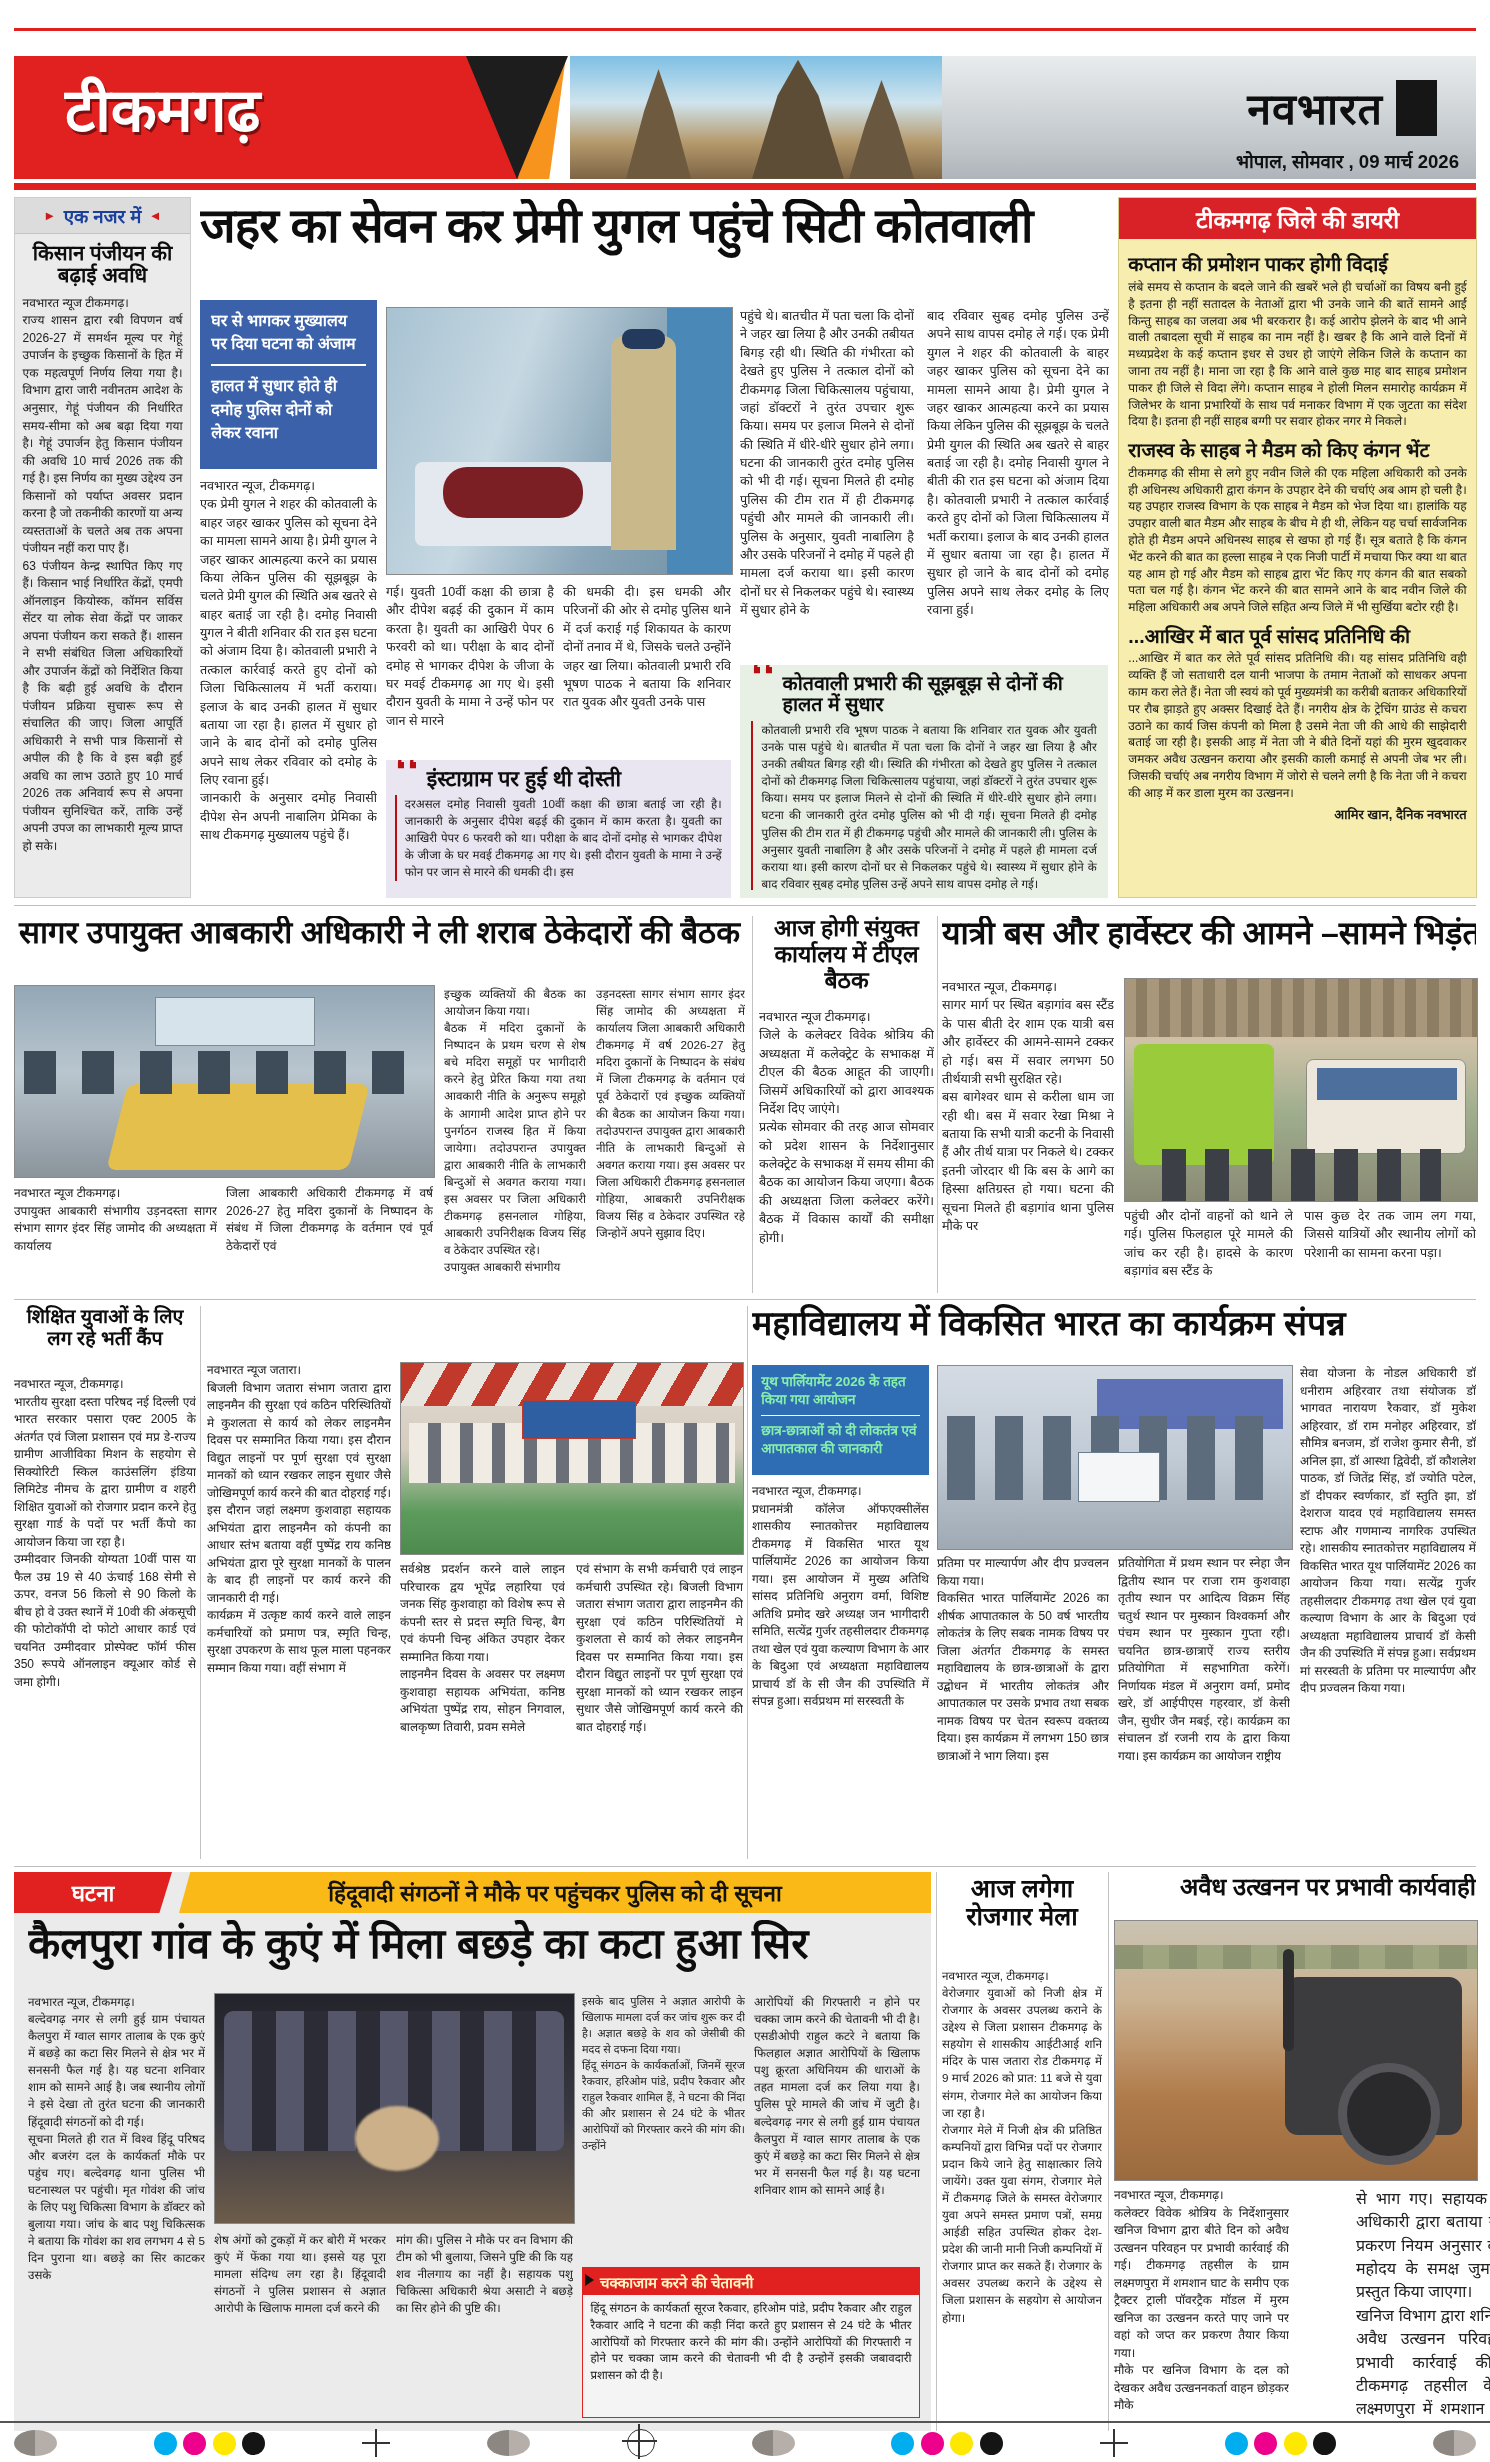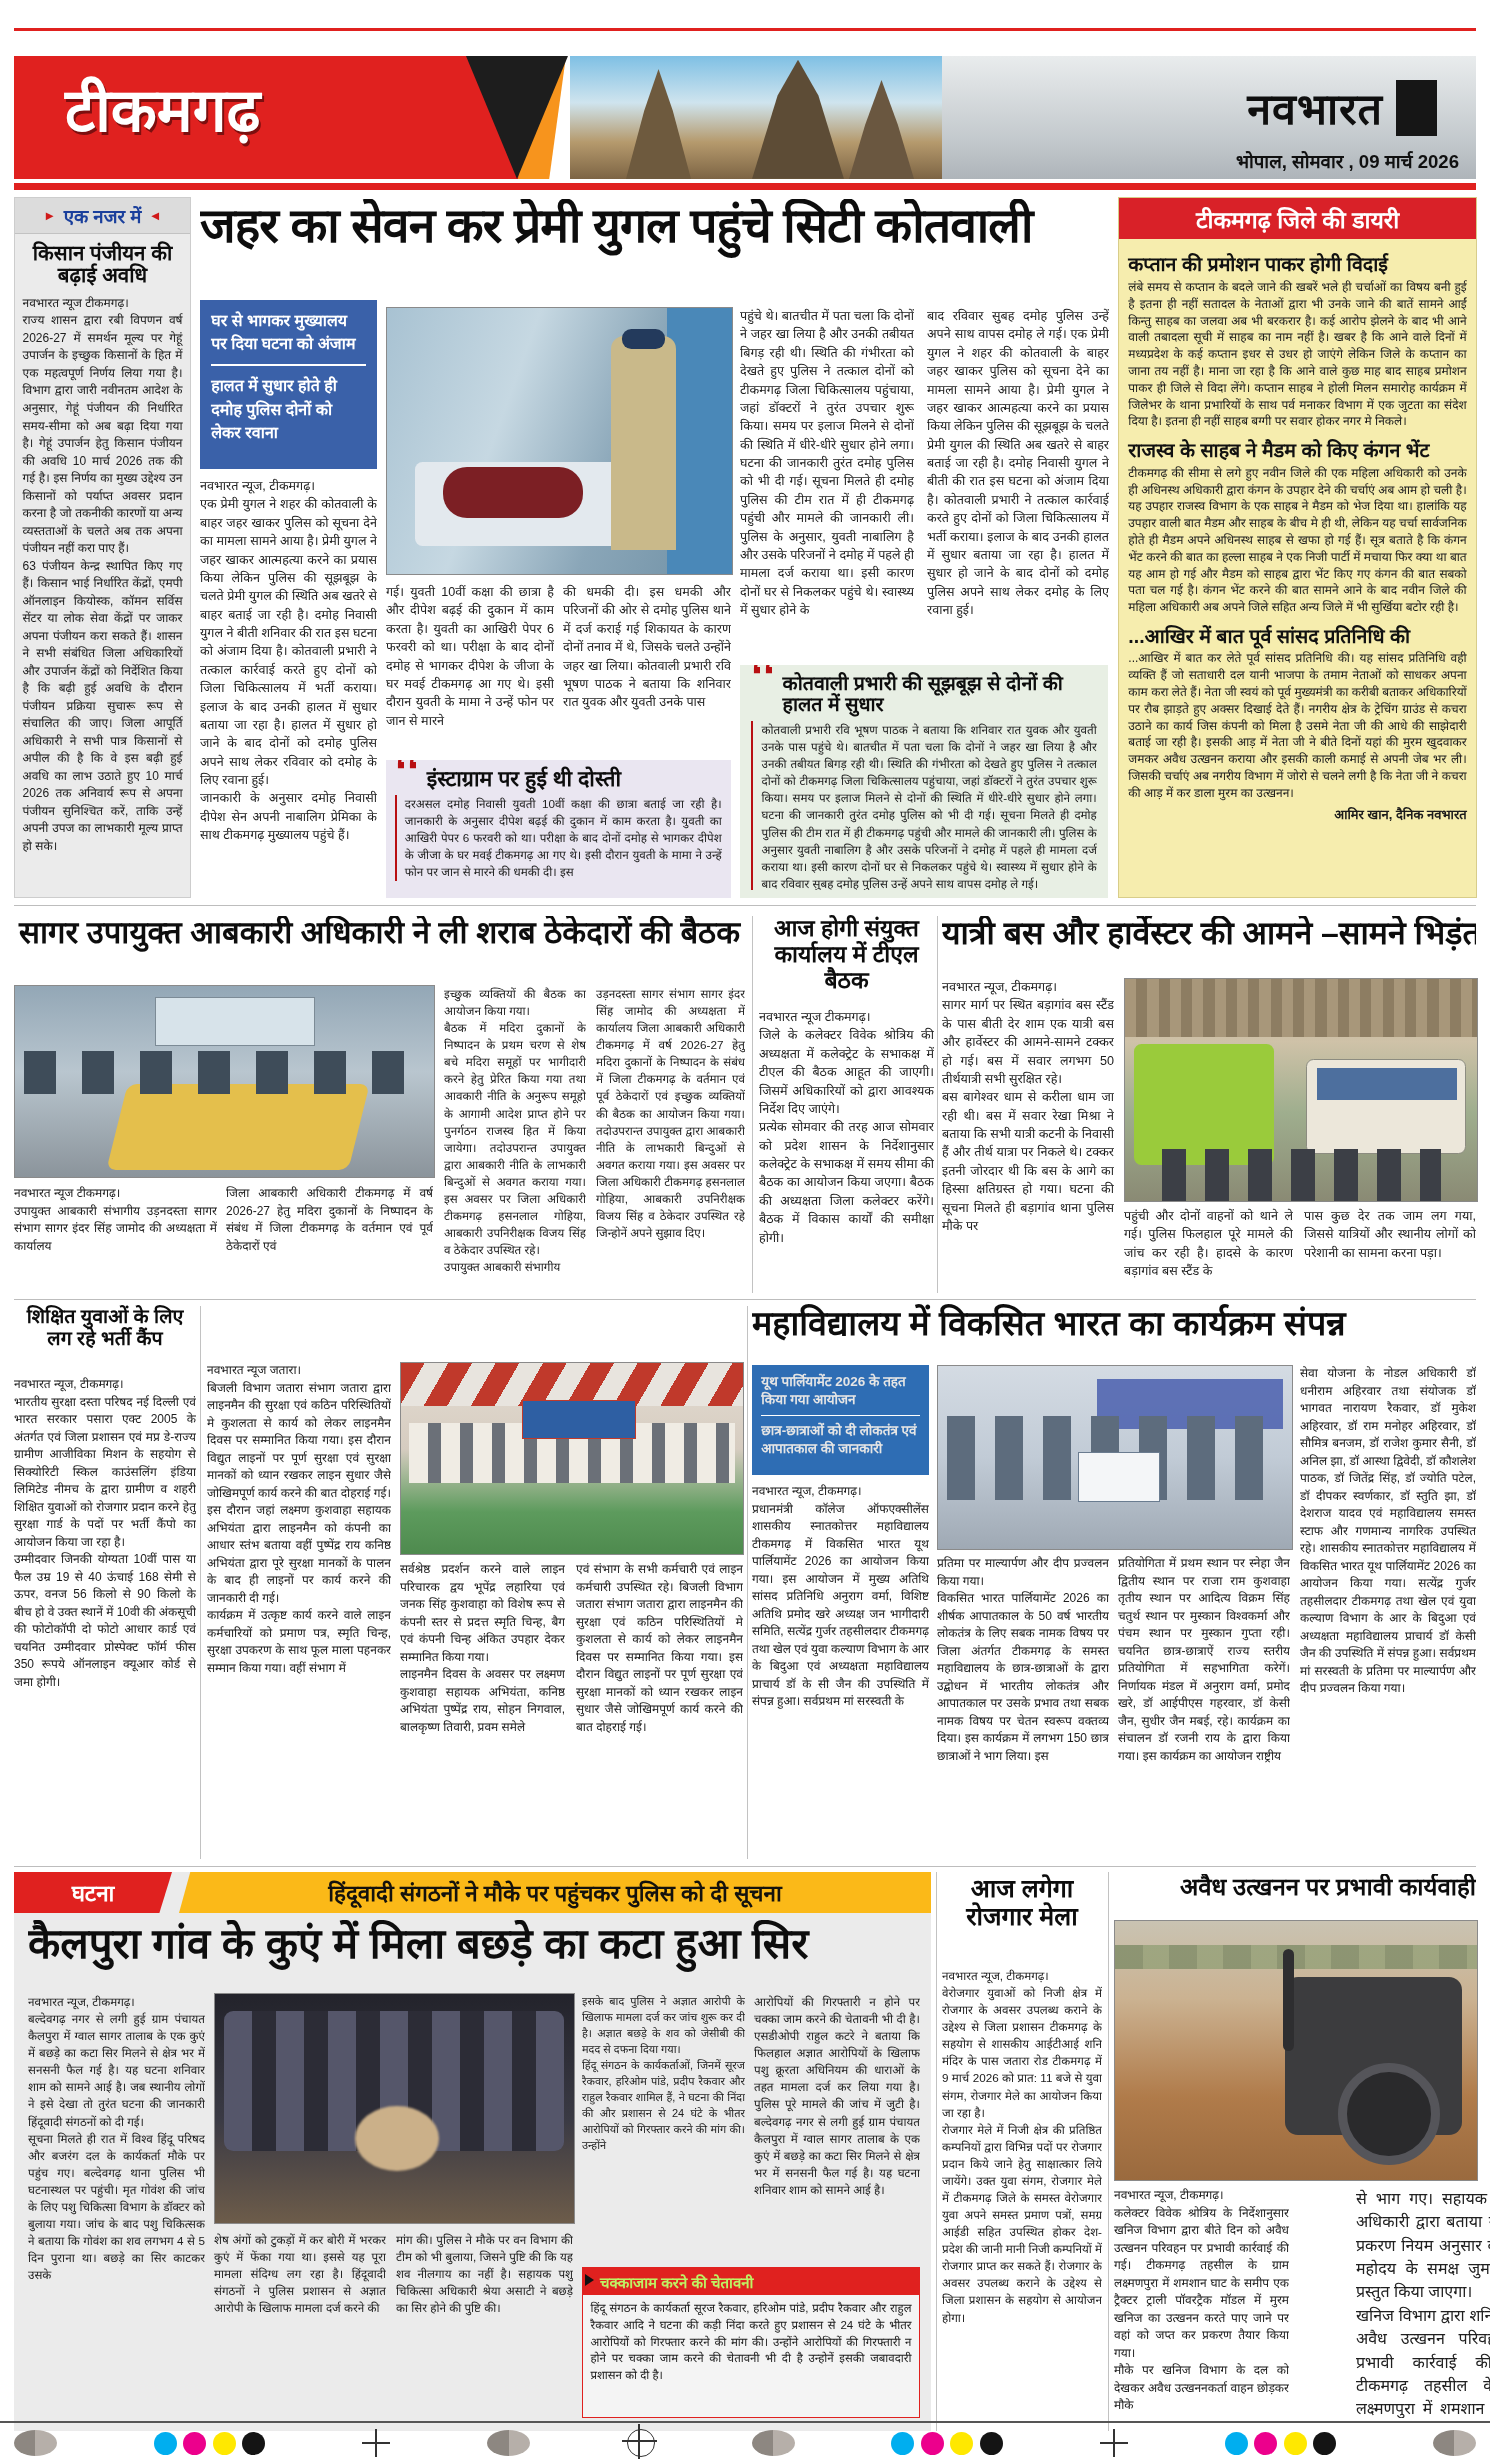--- a/index.html
+++ b/index.html
@@ -18,21 +18,21 @@
   .dot{width:23px;height:23px;border-radius:50%;}
   .cross{position:relative;width:28px;height:28px;}
   .cross .ch{position:absolute;left:0;top:13px;width:28px;height:1.9px;background:#333;}
   .cross .cv{position:absolute;left:13px;top:0;width:1.9px;height:28px;background:#333;}
   .ccross{position:relative;width:28px;height:28px;border:1.9px solid #333;border-radius:50%;box-sizing:border-box;}
   .ccross .ch{position:absolute;left:-5.6px;top:10.2px;width:35px;height:1.9px;background:#333;}
   .ccross .cv{position:absolute;left:10.2px;top:-5.6px;width:1.9px;height:35px;background:#333;}
   .footer-marks{position:absolute;left:14px;top:2429px;width:1462px;display:flex;justify-content:space-between;align-items:center;}
   .diary-h{font-size:19.6px;font-weight:800;color:#111;margin:5.6px 0 1.9px 0;}
   .diary-b{font-size:12px;line-height:1.4;text-align:justify;white-space:pre-line;}
-  .wtitle{background:#e0211f;color:#bef264;font-weight:800;font-size:15px;padding:3.7px 7.5px 3.7px 17px;position:relative;}
+  .wtitle{background:#e0211f;color:#fef9c3;font-weight:800;font-size:15px;padding:3.7px 7.5px 3.7px 17px;position:relative;}
   .wtitle::before{content:"";position:absolute;left:1.9px;top:5.6px;border-left:9.3px solid #111;border-top:6.5px solid transparent;border-bottom:6.5px solid transparent;}
 </style>
 </head>
 <body>
 
 <div class="page">
 
   <div class="abs" style="left:14px;top:28px;width:1462px;height:2.8px;background:#e0211f;"></div>
 
   <div class="abs" style="left:14px;top:56px;width:522px;height:123px;background:#e0211f;clip-path:polygon(0 0,87% 0,100% 100%,0 100%);"></div>
@@ -174,21 +174,21 @@
     <div class="abs" style="left:7.5px;top:60px;width:326px;height:60px;background:repeating-linear-gradient(90deg,#f0ece4 0 18.6px,#6b7078 18.6px 32px);"></div>
     <div class="abs" style="left:121px;top:37px;width:112px;height:37px;background:#2e5fa3;border:1.9px solid #c0392b;"></div>
   </div>
   <div class="col" style="position:absolute;left:400px;top:1561px;width:165px;height:298px;font-size:12px;">सर्वश्रेष्ठ प्रदर्शन करने वाले लाइन परिचारक द्वय भूपेंद्र लहारिया एवं जनक सिंह कुशवाहा को विशेष रूप से कंपनी स्तर से प्रदत्त स्मृति चिन्ह, बैग एवं कंपनी चिन्ह अंकित उपहार देकर सम्मानित किया गया।
 लाइनमैन दिवस के अवसर पर लक्ष्मण कुशवाहा सहायक अभियंता, कनिष्ठ अभियंता पुष्पेंद्र राय, सोहन निगवाल, बालकृष्ण तिवारी, प्रवम समेले</div>
   <div class="col" style="position:absolute;left:576px;top:1561px;width:167px;height:298px;font-size:12px;">एवं संभाग के सभी कर्मचारी एवं लाइन कर्मचारी उपस्थित रहे। बिजली विभाग जतारा संभाग जतारा द्वारा लाइनमैन की सुरक्षा एवं कठिन परिस्थितियों मे कुशलता से कार्य को लेकर लाइनमैन दिवस पर सम्मानित किया गया। इस दौरान विद्युत लाइनों पर पूर्ण सुरक्षा एवं सुरक्षा मानकों को ध्यान रखकर लाइन सुधार जैसे जोखिमपूर्ण कार्य करने की बात दोहराई गई।</div>
 
   <div class="vline" style="left:747px;top:1306px;height:553px;"></div>
 
   <div class="hl" style="position:absolute;left:752px;top:1304px;width:724px;height:54px;font-size:34px;white-space:nowrap;overflow:hidden;">महाविद्यालय में विकसित भारत का कार्यक्रम संपन्न</div>
-  <div class="abs" style="left:752px;top:1365px;width:177px;height:110px;background:#2e6db4;color:#e5e5e5;font-weight:700;padding:7.5px 9.3px;box-sizing:border-box;">
+  <div class="abs" style="left:752px;top:1365px;width:177px;height:110px;background:#2e6db4;color:#86efac;font-weight:700;padding:7.5px 9.3px;box-sizing:border-box;">
     <div style="font-size:13.5px;line-height:1.35;">यूथ पार्लियामेंट 2026 के तहत किया गया आयोजन</div>
     <div style="height:1.9px;background:#fff;margin:5.6px 0;"></div>
     <div style="font-size:13.5px;line-height:1.35;">छात्र-छात्राओं को दी लोकतंत्र एवं आपातकाल की जानकारी</div>
   </div>
   <div class="photo" style="left:937px;top:1365px;width:354px;height:183px;background:linear-gradient(180deg,#d4dbe3 0%,#c1cbd6 50%,#9fa9b4 100%);">
     <div class="abs" style="right:9.3px;top:13px;width:186px;height:50px;background:#4a5fae;opacity:0.85;"></div>
     <div class="abs" style="left:9.3px;top:50px;width:335px;height:84px;background:repeating-linear-gradient(90deg,#5d6c7d 0 28px,transparent 28px 48px);"></div>
     <div class="abs" style="left:140px;top:86px;width:80px;height:48px;background:#f4f6f8;border:1.9px solid #6a7c90;"></div>
   </div>
   <div class="col" style="position:absolute;left:752px;top:1483px;width:177px;height:376px;font-size:12px;">नवभारत न्यूज, टीकमगढ़।

